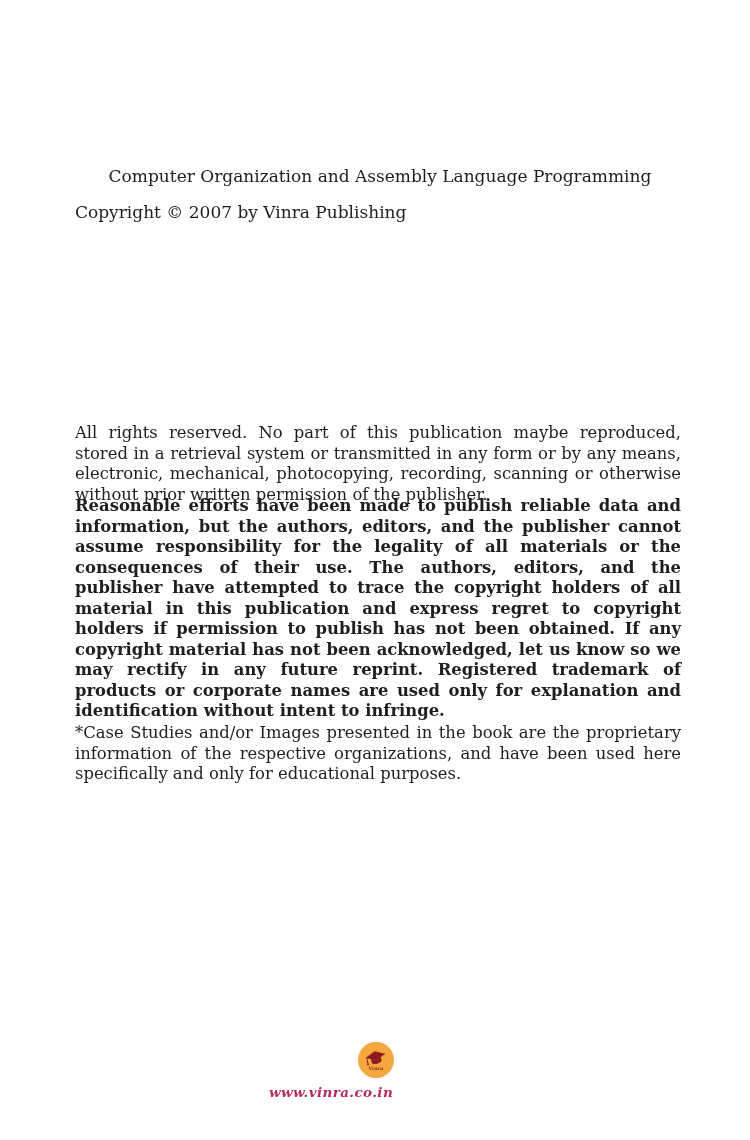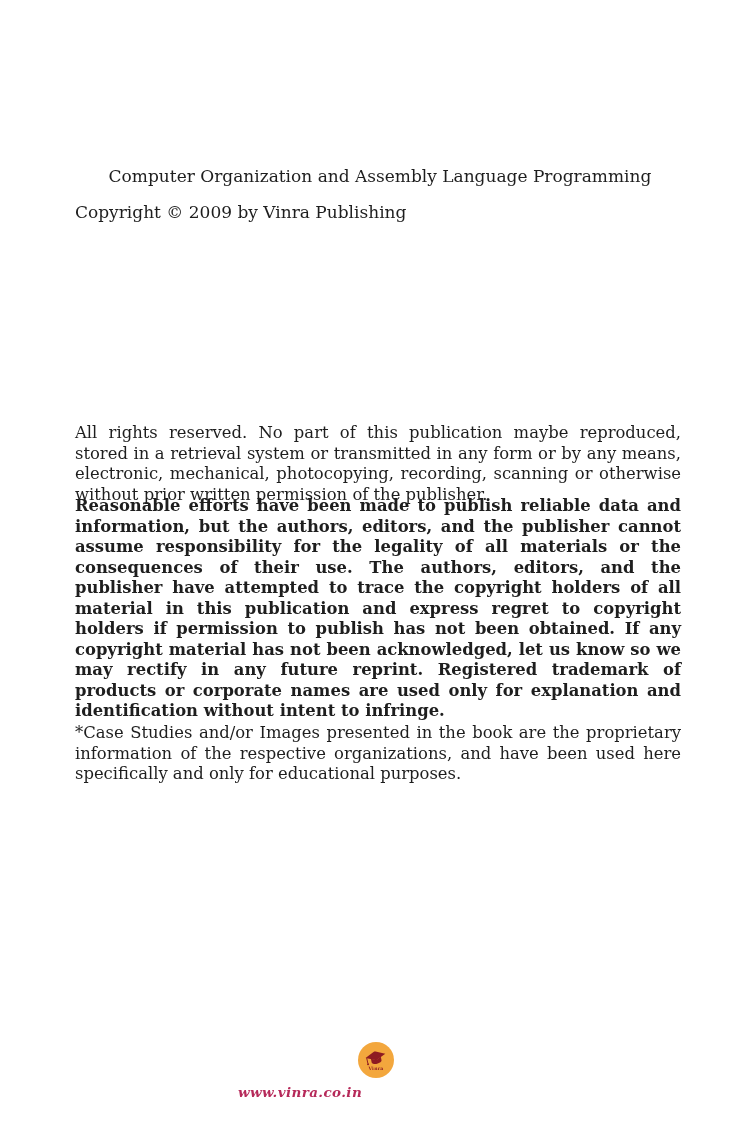--- a/index.html
+++ b/index.html
@@ -71,30 +71,31 @@
     position: absolute;
     left: 0;
     top: 1084px;
     width: 600px;
     text-align: center;
     font-size: 13.5px;
     font-style: italic;
     font-weight: bold;
     letter-spacing: 0.4px;
     color: #b62a5a;
+    padding-left: 31px;
   }
 </style>
 </head>
 <body>
 
 <div class="page">
 
   <div class="book-title">Computer Organization and Assembly Language Programming</div>
 
-  <div class="copyright-line">Copyright © 2009 by Vinra Publishing</div>
+  <div class="copyright-line">Copyright © 2007 by Vinra Publishing</div>
 
   <div class="para para-1">All rights reserved. No part of this publication maybe reproduced, stored in a retrieval system or transmitted in any form or by any means, electronic, mechanical, photocopying, recording, scanning or otherwise without prior written permission of the publisher.</div>
 
   <div class="para para-2">Reasonable efforts have been made to publish reliable data and information, but the authors, editors, and the publisher cannot assume responsibility for the legality of all materials or the consequences of their use. The authors, editors, and the publisher have attempted to trace the copyright holders of all material in this publication and express regret to copyright holders if permission to publish has not been obtained. If any copyright material has not been acknowledged, let us know so we may rectify in any future reprint. Registered trademark of products or corporate names are used only for explanation and identification without intent to infringe.</div>
 
   <div class="para para-3">*Case Studies and/or Images presented in the book are the proprietary information of the respective organizations, and have been used here specifically and only for educational purposes.</div>
 
   <div class="footer-logo">
     <span>
       <svg width="22" height="15" viewBox="0 0 24 16" aria-hidden="true">

